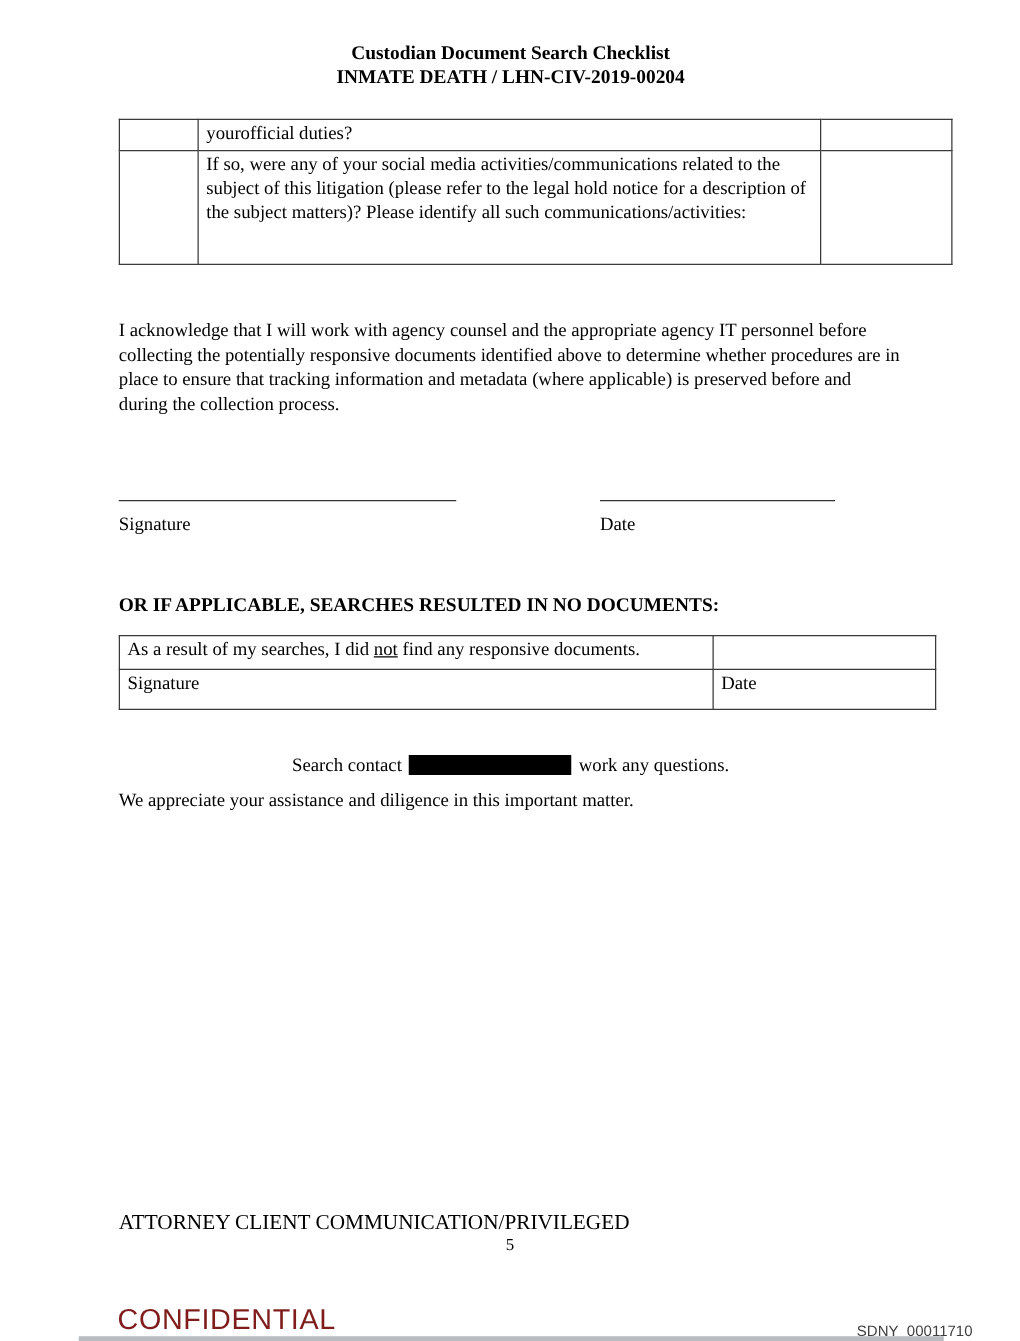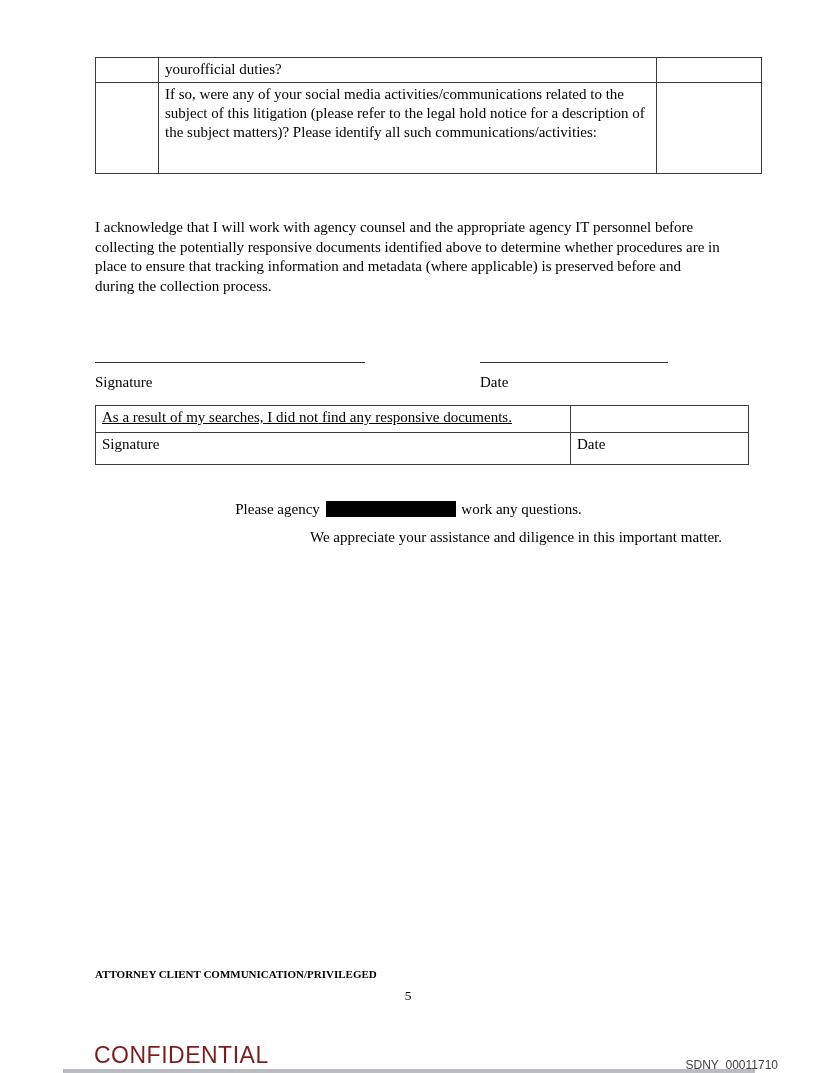--- a/index.html
+++ b/index.html
@@ -71,47 +71,47 @@
   }
   .sig-label-left { width: 385px; }
   .nodoc-heading {
     margin-top: 47px;
     font-weight: bold;
     font-size: 15.5px;
   }
   .nodoc-table { margin-top: 14px; }
   .nodoc-table .col-wide { width: 462px; }
   .nodoc-table .col-date { width: 165px; }
-  .nodoc-table .row-statement td { height: 21px; text-decoration: underline; }
+  .nodoc-table .row-statement td { height: 21px; }
   .nodoc-table .row-sig td { height: 26px; }
   .u { text-decoration: underline; }
   .contact-line {
     margin-top: 36px;
     width: 627px;
     text-align: center;
   }
   .redaction {
     display: inline-block;
     width: 130px;
     height: 16px;
     background: #000;
     vertical-align: -3px;
     margin: 0 2px;
   }
   .closing-line {
     margin-top: 11px;
     width: 627px;
-    text-align: right;
+    text-align: left;
   }
   .privilege-footer {
     position: absolute;
     left: 95px;
     top: 968px;
-    font-weight: bold;
-    font-size: 11px;
+    font-weight: normal;
+    font-size: 17px;
   }
   .page-number {
     position: absolute;
     left: 0;
     top: 988px;
     width: 816px;
     text-align: center;
     font-size: 13.5px;
   }
   .confidential-stamp {
@@ -139,20 +139,22 @@
     background: #b9bcc0;
   }
 </style>
 </head>
 <body>
 
 <div class="page">
   <div class="content">
 
     <div class="doc-title">
+      <div>Custodian Document Search Checklist</div>
+      <div>INMATE DEATH / LHN-CIV-2019-00204</div>
     </div>
 
     <table class="grid top-table">
       <tbody>
           <tr class="row-short">
         <td class="col-num"></td>
         <td class="col-main">yourofficial duties?</td>
         <td class="col-check"></td>
       </tr>
       <tr class="row-long">
@@ -167,36 +169,37 @@
 
     <div class="sig-lines">
       <div class="sig-line-left"></div>
       <div class="sig-line-right"></div>
     </div>
     <div class="sig-labels">
       <div class="sig-label-left">Signature</div>
       <div>Date</div>
     </div>
 
+    <div class="nodoc-heading">OR IF APPLICABLE, SEARCHES RESULTED IN NO DOCUMENTS:</div>
 
     <table class="grid nodoc-table">
       <tbody>
           <tr class="row-statement">
         <td class="col-wide"><span>As a result of my searches, I did </span><span class="u">not</span><span> find any responsive documents.</span></td>
         <td class="col-date"></td>
       </tr>
       <tr class="row-sig">
         <td class="col-wide">Signature</td>
         <td class="col-date">Date</td>
       </tr>
     </tbody>
       </table>
 
     <div class="contact-line">
-      <span>Please agency</span>
+      <span>Search contact</span>
       <span class="redaction"></span>
       <span>work any questions.</span>
     </div>
 
     <div class="closing-line">We appreciate your assistance and diligence in this important matter.</div>
 
   </div>
 
   <div class="privilege-footer">ATTORNEY CLIENT COMMUNICATION/PRIVILEGED</div>
   <div class="page-number">5</div>

